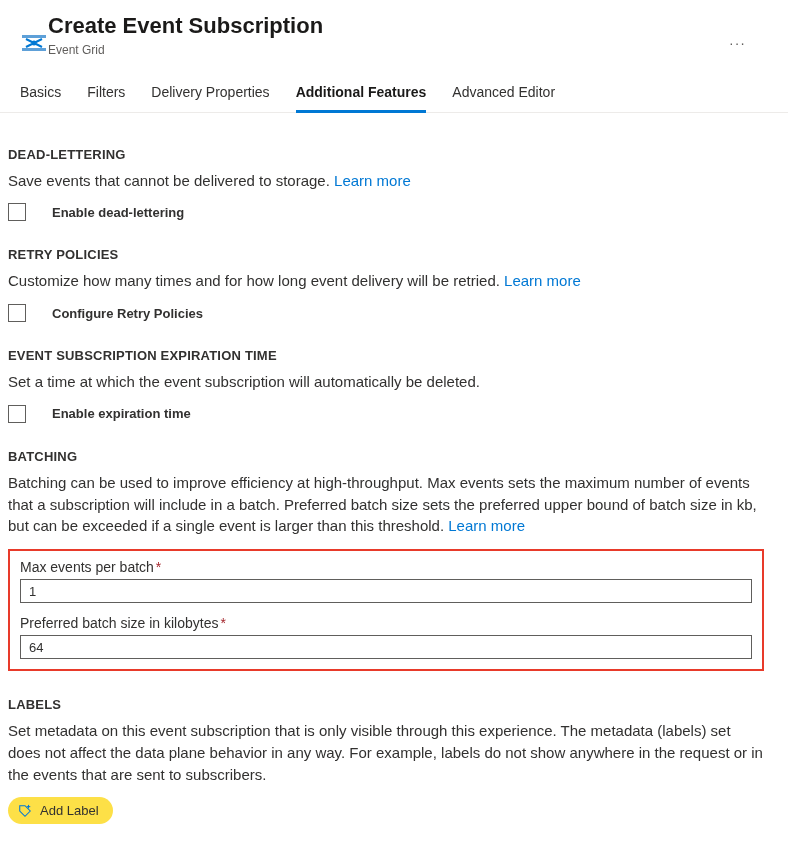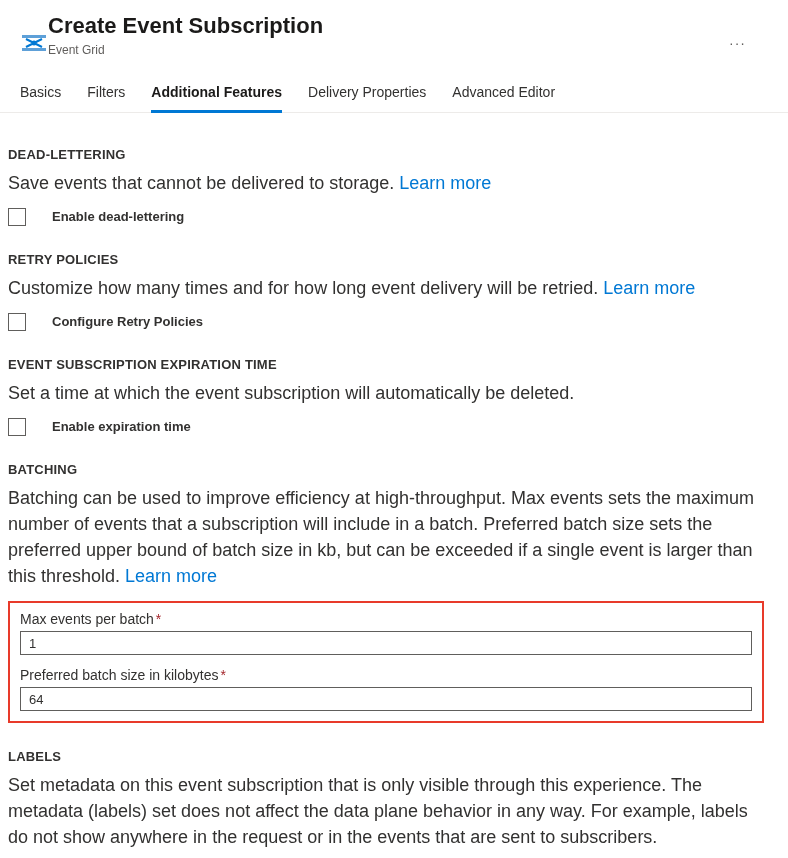--- a/index.html
+++ b/index.html
@@ -70,21 +70,21 @@
       margin-top: 26px;
     }
     .section-title {
       font-size: 13px;
       font-weight: 600;
       color: #323130;
       margin-bottom: 8px;
       letter-spacing: 0.2px;
     }
     .section-desc {
-      font-size: 18px;
+      font-size: 15px;
       color: #323130;
       line-height: 1.45;
       margin-bottom: 12px;
     }
     .link {
       color: #0078d4;
       cursor: pointer;
     }
     .checkbox-row {
       display: flex;
@@ -171,22 +171,22 @@
   <div class="header-text">
     <div class="page-title">Create Event Subscription</div>
     <div class="page-subtitle">Event Grid</div>
   </div>
   <span class="more-icon">···</span>
 </div>
 
 <div class="tabs">
   <div class="tab">Basics</div>
   <div class="tab">Filters</div>
+  <div class="tab">Delivery Properties</div>
   <div class="tab active">Additional Features</div>
-  <div class="tab">Delivery Properties</div>
   <div class="tab">Advanced Editor</div>
 </div>
 
 <div class="content">
 
   <div class="section">
     <div class="section-title">DEAD-LETTERING</div>
     <div class="section-desc">
       <span>Save events that cannot be delivered to storage. </span><span class="link">Learn more</span>
     </div>

